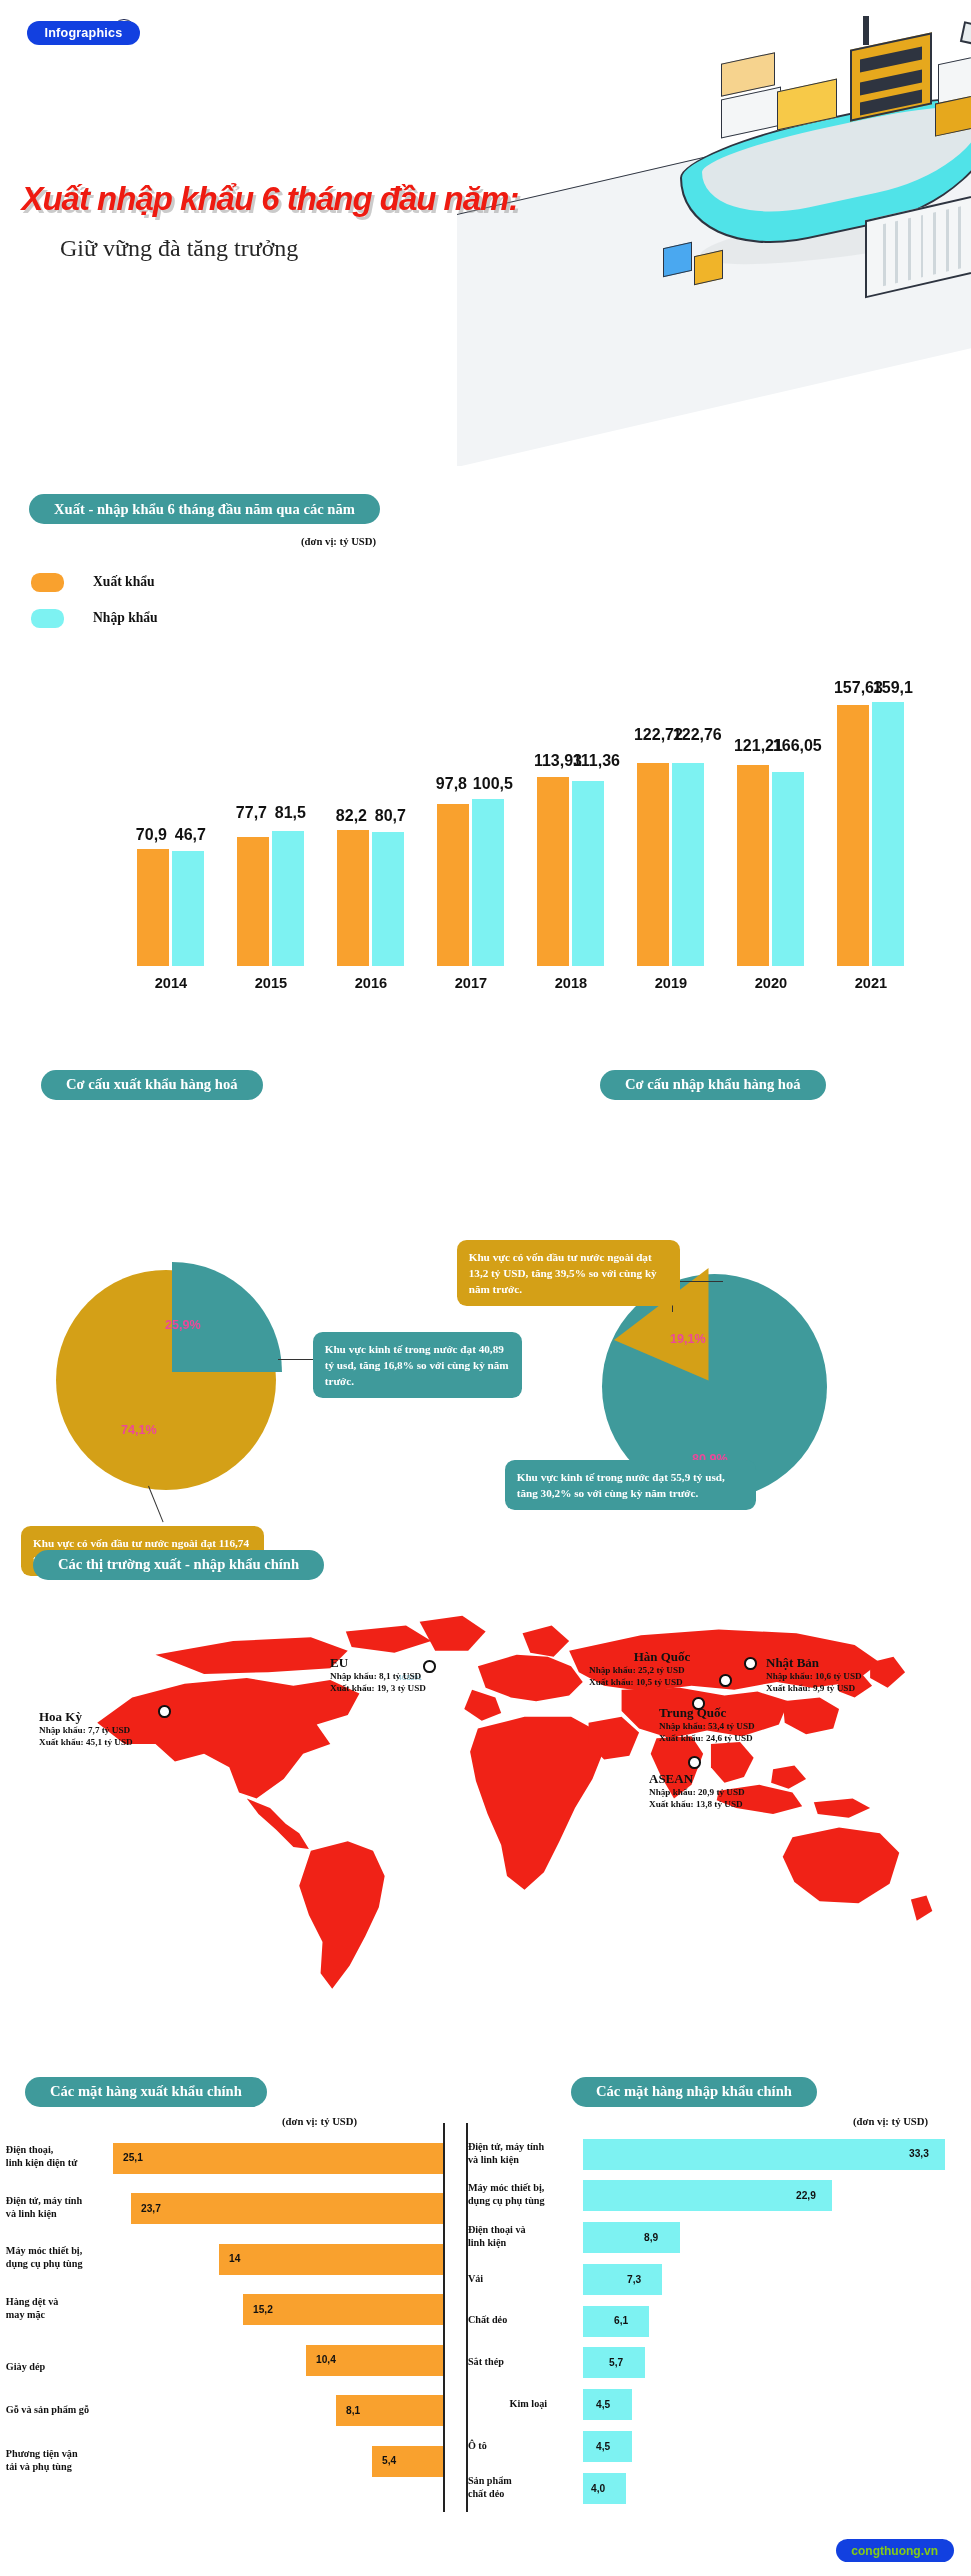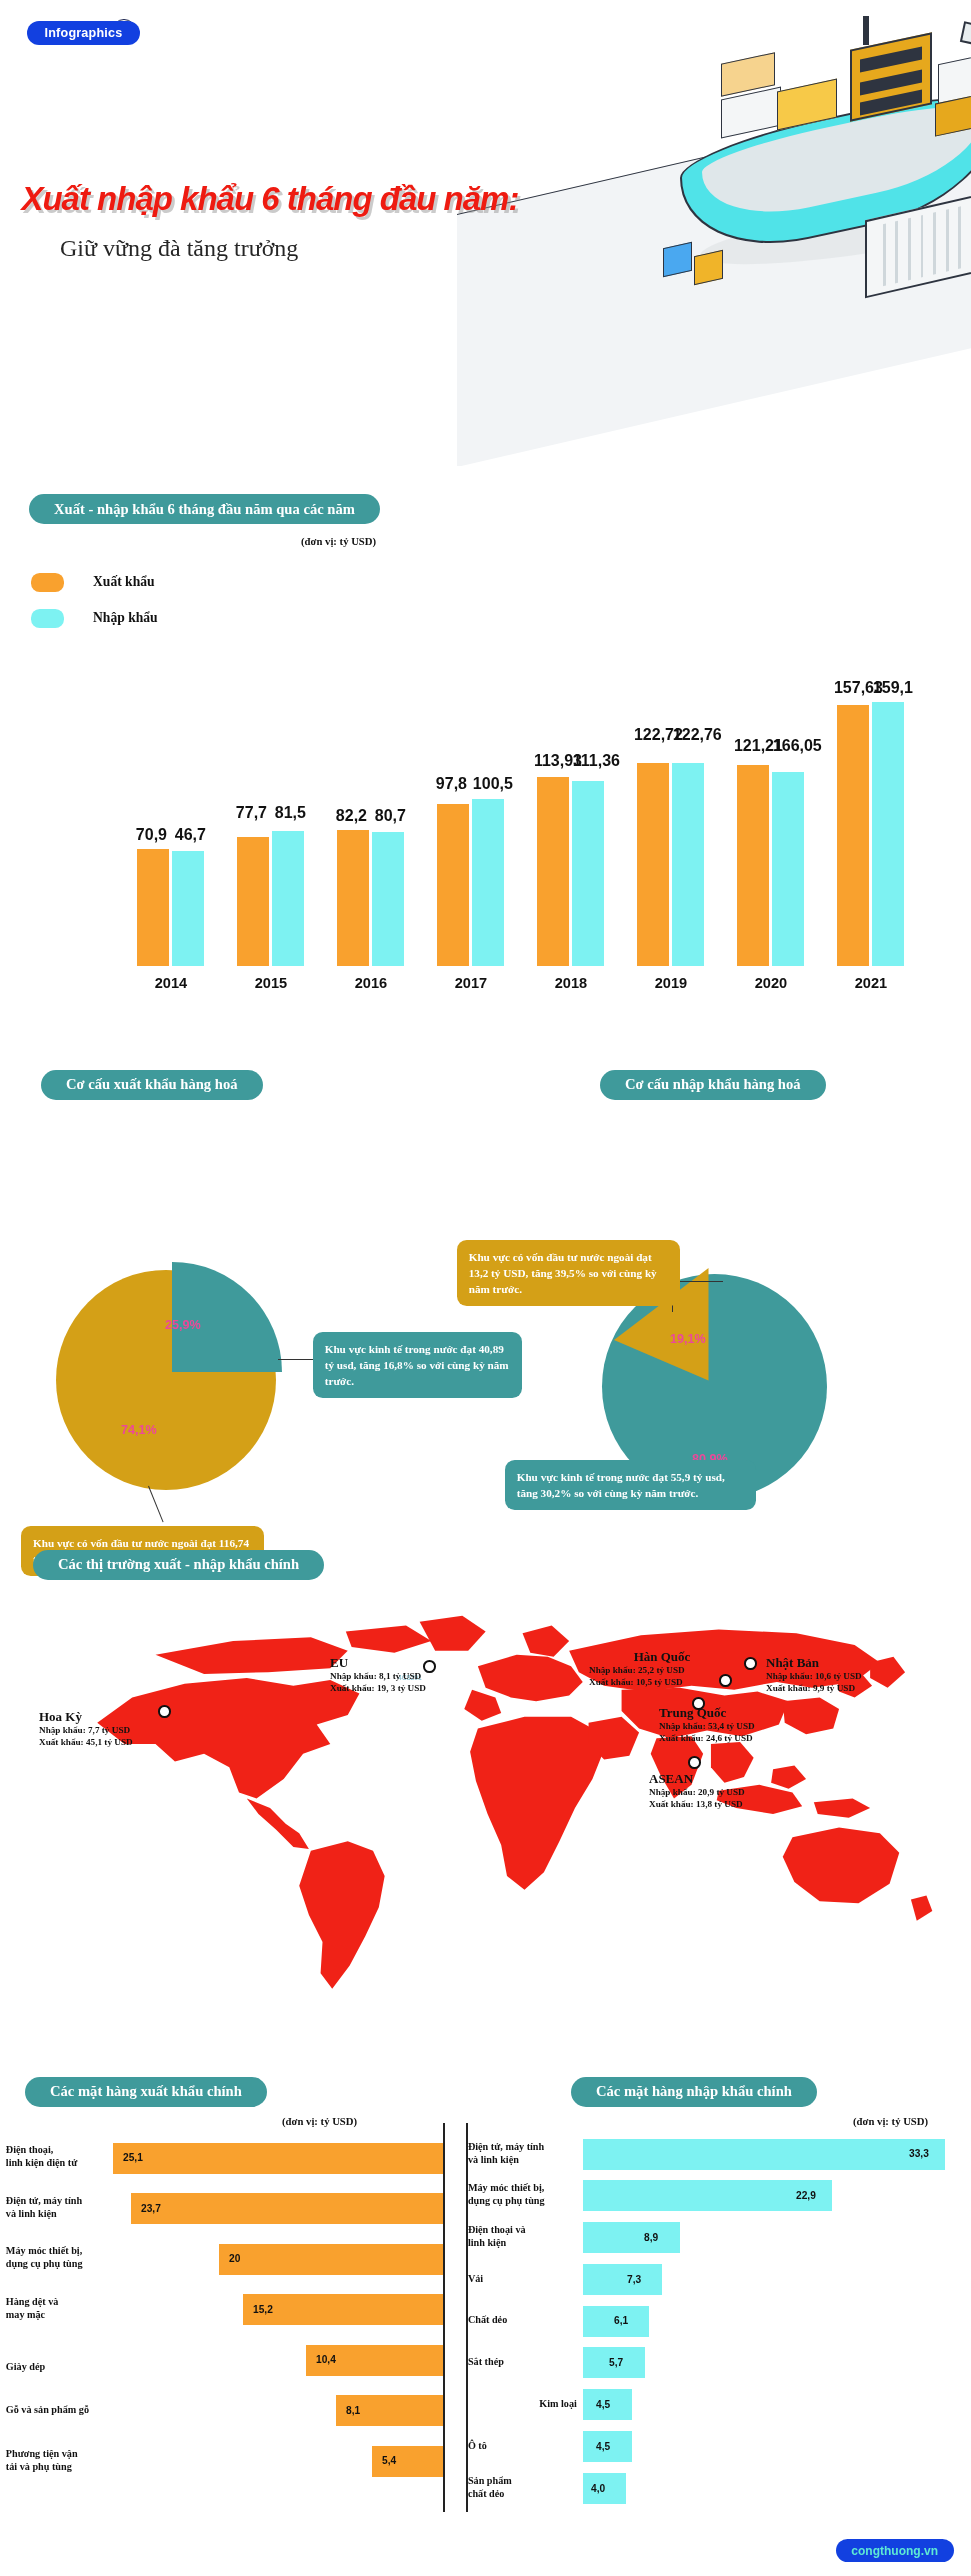--- a/index.html
+++ b/index.html
@@ -183,21 +183,21 @@
   .hlabel { position: absolute; font-size: 10.2px; font-weight: bold; color: #111;
             line-height: 1.25; font-family: "Liberation Serif", serif; }
   .hbar { position: absolute; height: 31px; }
   .hbar.exp { background: #f9a12e; }
   .hbar.imp { background: #7df2f2; }
   .hval { position: absolute; font-size: 10.2px; font-weight: bold; color: #111;
           font-family: "Liberation Sans", sans-serif; }
 
   .footer-badge {
     position: absolute; right: 17.5px; bottom: 13.6px;
-    background: #1240e0; color: #5eead4; border-radius: 15.5px; padding: 4.9px 15.5px;
+    background: #1240e0; color: #84cc16; border-radius: 15.5px; padding: 4.9px 15.5px;
     font-family: "Liberation Sans", sans-serif; font-size: 12px; font-weight: bold;
   }
 </style>
 </head>
 <body>
 
 <div class="hero">
   <div class="sea">
     <div class="dock"></div>
     <div class="ship-shadow"></div>
@@ -470,21 +470,21 @@
           <div>Điện tử, máy tính</div>
           <div>và linh kiện</div>
         </div>
         <div class="hbar exp" style="top: 134px; width: 312px; left: 131px;"></div>
         <div class="hval" style="top: 144px; left: 141px;">23,7</div>
         <div class="hlabel" style="top: 186px; width: 93px; left: 5.8px; text-align: left;">
           <div>Máy móc thiết bị,</div>
           <div>dụng cụ phụ tùng</div>
         </div>
         <div class="hbar exp" style="top: 185px; width: 224px; left: 219px;"></div>
-        <div class="hval" style="top: 194px; left: 229px;">20</div>
+        <div class="hval" style="top: 194px; left: 229px;">14</div>
         <div class="hlabel" style="top: 237px; width: 93px; left: 5.8px; text-align: left;">
           <div>Hàng dệt và</div>
           <div>may mặc</div>
         </div>
         <div class="hbar exp" style="top: 235px; width: 200px; left: 243px;"></div>
         <div class="hval" style="top: 245px; left: 253px;">15,2</div>
         <div class="hlabel" style="top: 302px; width: 93px; left: 5.8px; text-align: left;">
           <div>Giày dép</div>
         </div>
         <div class="hbar exp" style="top: 286px; width: 137px; left: 306px;"></div>
@@ -533,21 +533,21 @@
         <div class="hlabel" style="top: 255px; width: 109px; left: 3.9px; text-align: left;">
           <div>Chất dẻo</div>
         </div>
         <div class="hbar imp" style="top: 247px; width: 66px; left: 119px;"></div>
         <div class="hval" style="top: 256px; left: 150px;">6,1</div>
         <div class="hlabel" style="top: 297px; width: 109px; left: 3.9px; text-align: left;">
           <div>Sắt thép</div>
         </div>
         <div class="hbar imp" style="top: 288px; width: 62px; left: 119px;"></div>
         <div class="hval" style="top: 298px; left: 145px;">5,7</div>
-        <div class="hlabel" style="top: 339px; width: 109px; left: 3.9px; text-align: right; padding-left: 12px;">
+        <div class="hlabel" style="top: 339px; width: 109px; left: 3.9px; text-align: center; padding-left: 12px;">
           <div>Kim loại</div>
         </div>
         <div class="hbar imp" style="top: 330px; width: 49px; left: 119px;"></div>
         <div class="hval" style="top: 340px; left: 132px;">4,5</div>
         <div class="hlabel" style="top: 381px; width: 109px; left: 3.9px; text-align: left;">
           <div>Ô tô</div>
         </div>
         <div class="hbar imp" style="top: 372px; width: 49px; left: 119px;"></div>
         <div class="hval" style="top: 382px; left: 132px;">4,5</div>
         <div class="hlabel" style="top: 416px; width: 109px; left: 3.9px; text-align: left;">

